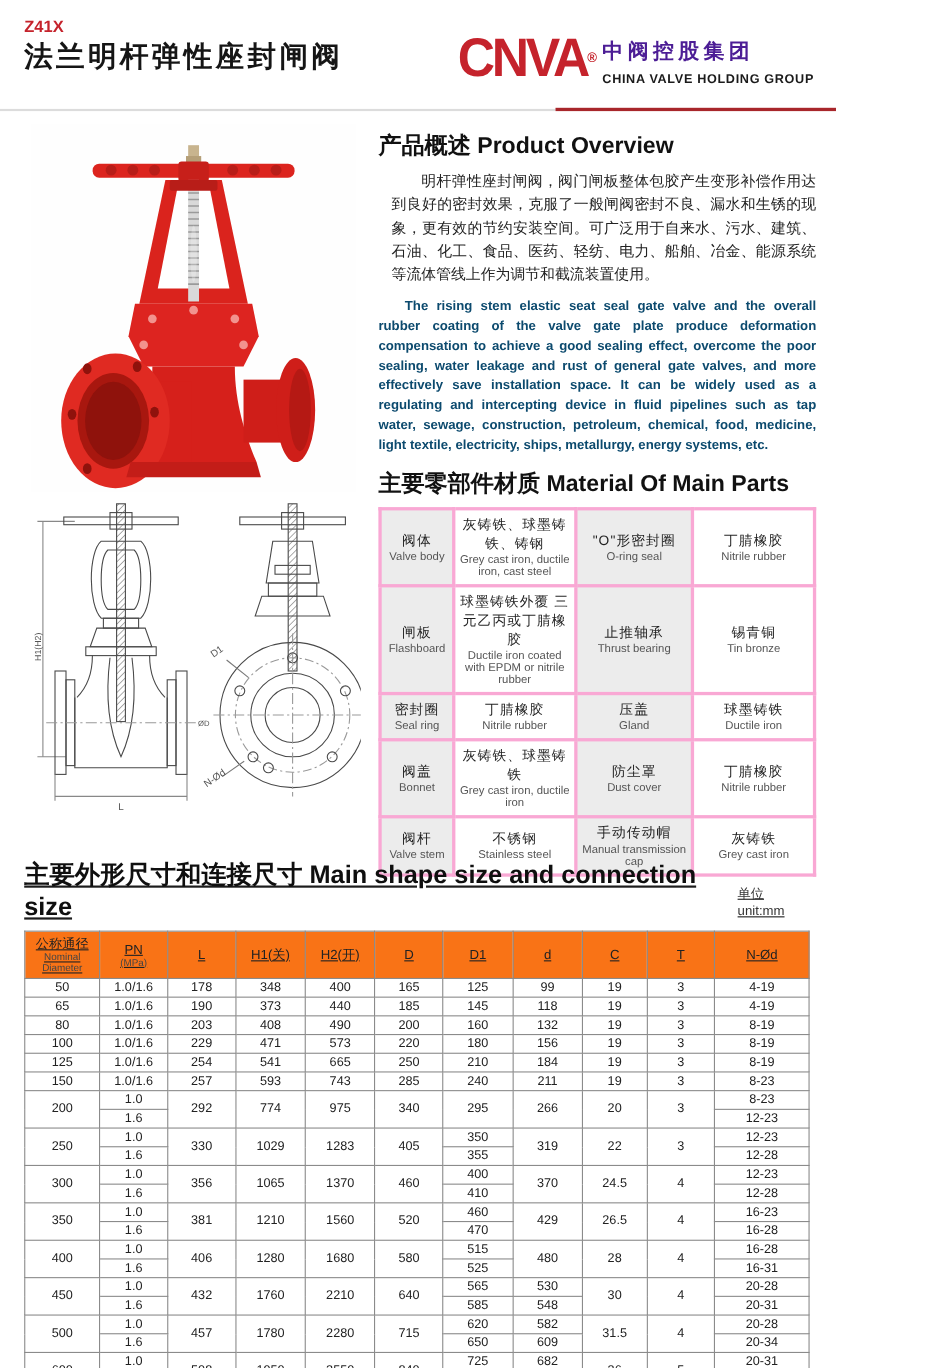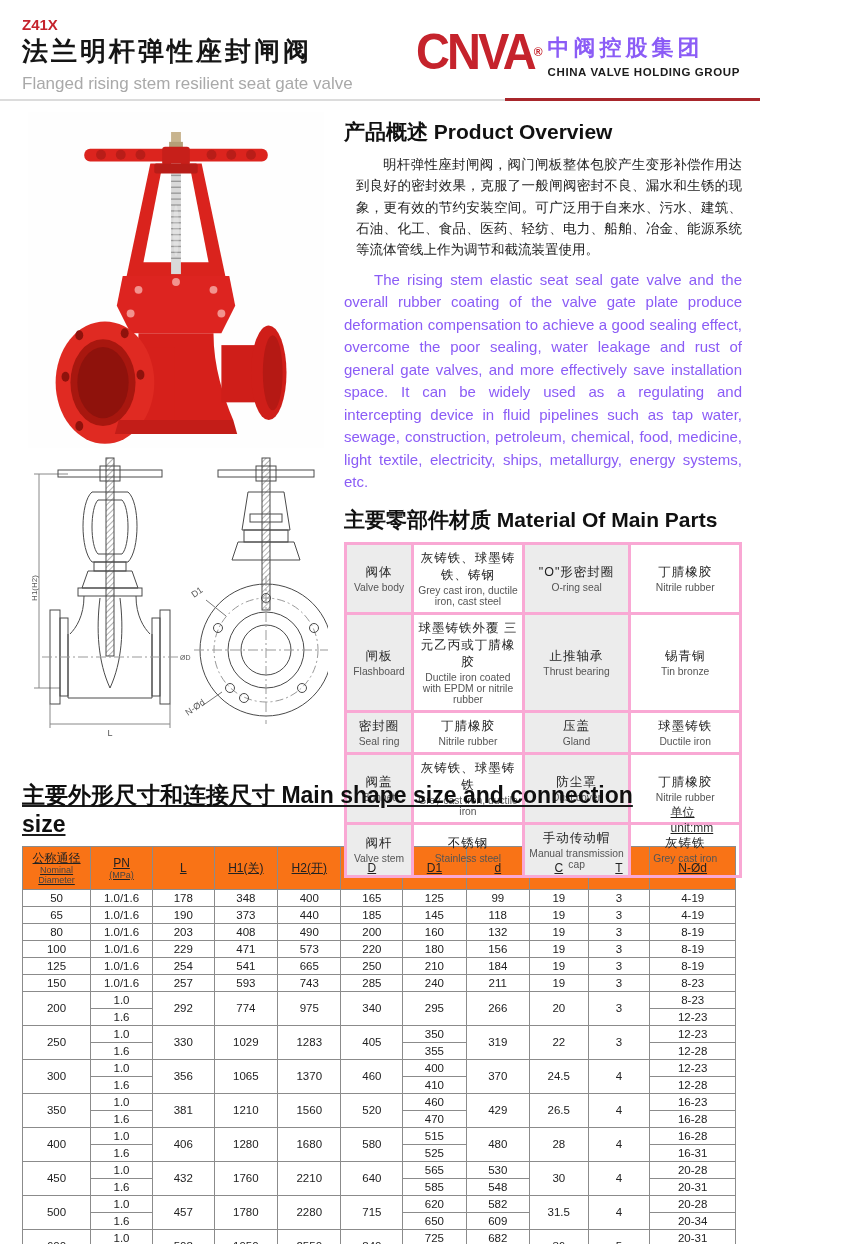--- a/index.html
+++ b/index.html
@@ -8,31 +8,31 @@
   
   .hdr{position:relative;height:104px;}
   .hdr-model{position:absolute;left:22px;top:16px;font-size:15px;font-weight:700;color:#c5232c;}
   .hdr-title{position:absolute;left:22px;top:34px;font-size:26px;font-weight:800;letter-spacing:3px;color:#151515;}
   .hdr-sub{position:absolute;left:22px;top:74px;font-size:17px;color:#a9a9a9;}
   .logo{position:absolute;right:20px;top:26px;display:flex;align-items:flex-end;gap:8px;}
   .logo-mark{font-size:47px;font-weight:800;color:#c5232c;letter-spacing:-3px;line-height:52px;
              transform:scaleY(1.05);}
   .logo-reg{font-size:12px;color:#c5232c;vertical-align:top;font-weight:700;}
   .logo-names{padding-top:4px;}
-  .logo-cn{font-size:22px;font-weight:800;letter-spacing:4px;color:#8b5cf6;line-height:32px;}
+  .logo-cn{font-size:19px;font-weight:800;letter-spacing:4px;color:#4c1d95;line-height:32px;}
   .logo-en{font-size:11.5px;font-weight:700;letter-spacing:0.6px;color:#1b1b1b;margin-top:2px;}
   .rule-gray{position:absolute;left:0;top:99px;width:505px;height:2px;background:#dcdcdc;}
   .rule-red{position:absolute;left:505px;top:98px;width:337px;height:3px;background:#a8262b;}
   
   .content{display:flex;gap:8px;padding:8px 18px 0 20px;height:662px;box-sizing:border-box;}
   .leftcol{width:312px;flex:0 0 312px;display:flex;flex-direction:column;align-items:center;}
   .rightcol{flex:1;min-width:0;padding-left:4px;}
   .sec-h{font-size:21px;font-weight:800;color:#111;margin:6px 0 8px 0;}
   .p-cn{font-size:13.5px;line-height:1.58;text-align:justify;text-indent:2em;color:#222;margin:0 0 8px 12px;}
-  .p-en{font-size:15px;line-height:1.5;text-align:justify;text-indent:2em;color:#8b5cf6;margin:0 0 10px 0;}
+  .p-en{font-size:12px;line-height:1.5;text-align:justify;text-indent:2em;color:#0c4a6e;margin:0 0 10px 0;font-weight:bold;}
   
   table{border-collapse:collapse;}
   .mat-table{width:100%;table-layout:fixed;}
   .mat-table td{border:3px solid #f9a8d4;text-align:center;vertical-align:middle;padding:5px 3px;}
   .mat-table td.shade{background:#ececec;}
   .mat-table .cn{font-size:12.5px;color:#1f1f1f;letter-spacing:1px;}
   .mat-table .en{font-size:10.3px;color:#555;margin-top:1px;}
   
   .dims{padding:14px 24px 0 22px;}
   .dims-head{display:flex;align-items:flex-end;justify-content:space-between;margin-bottom:8px;text-decoration:underline;}
@@ -48,21 +48,20 @@
   svg text{font-family:"Liberation Sans","DejaVu Sans",sans-serif;}
 </style>
 </head>
 <body>
 
 <div class="page">
 
   <div class="hdr">
     <div class="hdr-model">Z41X</div>
     <div class="hdr-title">法兰明杆弹性座封闸阀</div>
-    <div class="hdr-sub">Flanged rising stem resilient seat gate valve</div>
     <div class="logo">
       <div class="logo-mark"><span>CNVA</span><sup class="logo-reg">®</sup></div>
       <div class="logo-names">
         <div class="logo-cn">中阀控股集团</div>
         <div class="logo-en">CHINA VALVE HOLDING GROUP</div>
       </div>
     </div>
     <div class="rule-gray"></div>
     <div class="rule-red"></div>
   </div>

